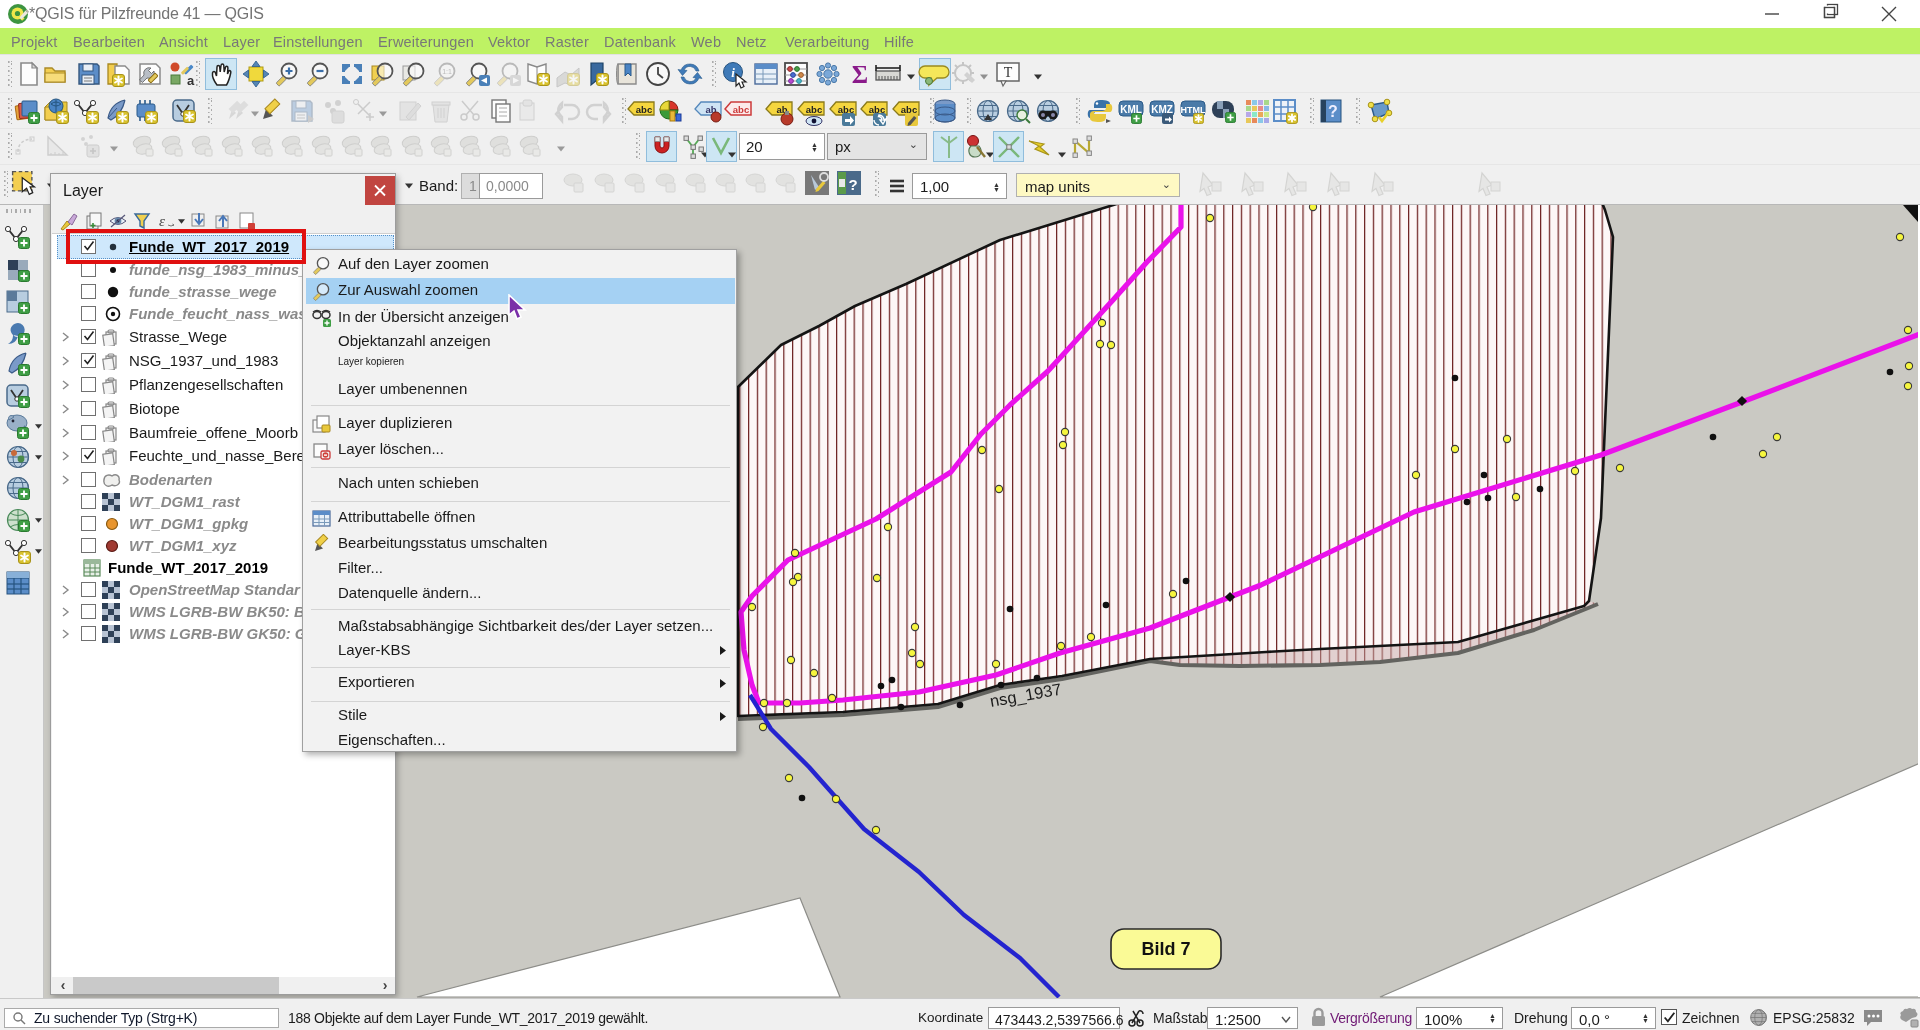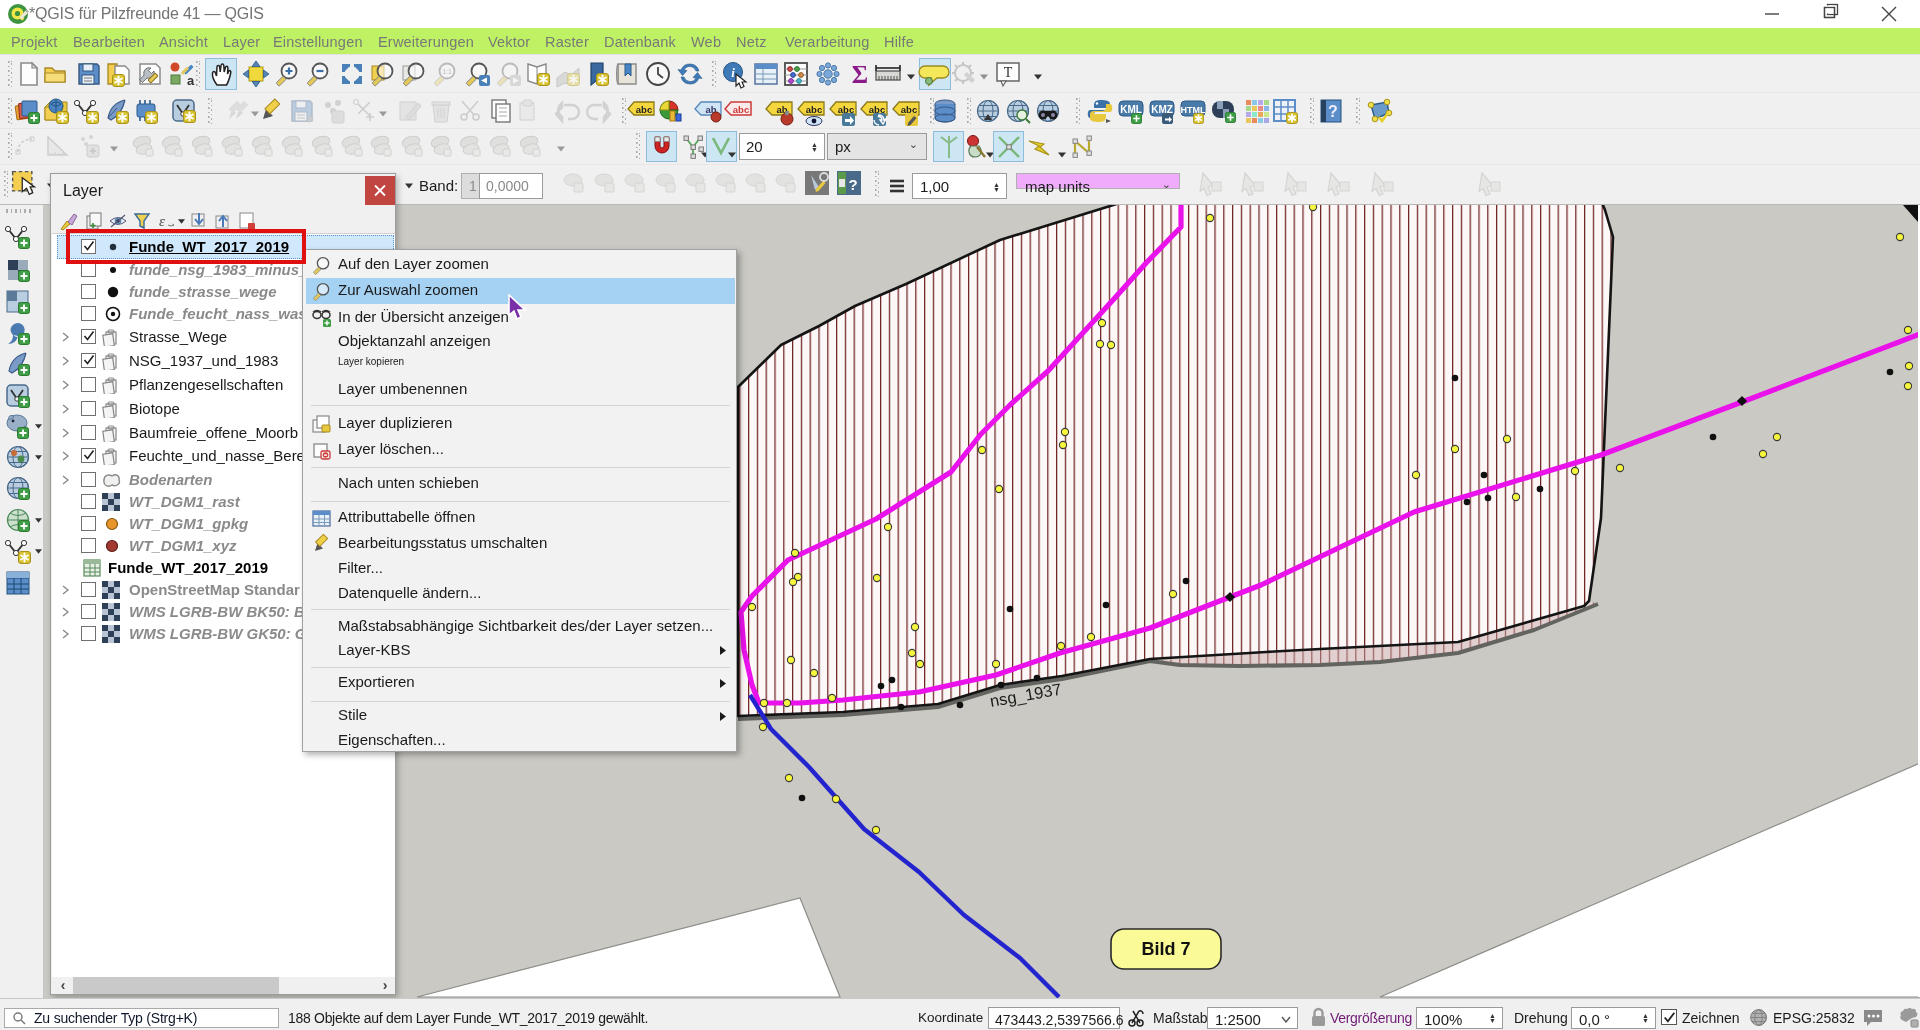--- a/index.html
+++ b/index.html
@@ -846,21 +846,21 @@
       <g stroke="#333" stroke-width="2.6">
         <line x1="1" y1="4" x2="15" y2="4"></line>
         <line x1="1" y1="9" x2="15" y2="9"></line>
         <line x1="1" y1="14" x2="15" y2="14"></line>
       </g>
     </svg>
 <div class="sbx" style="left:912px;top:118px;width:95px;height:26px">
       <span style="position:absolute;left:7px;top:4px">1,00</span>
       <span class="spin" style="top:2px;height:22px">▲<br>▼</span>
     </div>
-<div class="abs" style="left:1016px;top:118px;width:164px;height:16px;background:#f0abfc;border:1px solid #b0b0b0">
+<div class="abs" style="left:1016px;top:118px;width:164px;height:24px;background:#fef9c3;border:1px solid #b0b0b0">
       <span style="position:absolute;left:8px;top:4px;font-size:15px;color:#1b1b1b">map units</span>
       <span style="position:absolute;right:8px;top:4px;font-size:11px;color:#444">⌄</span>
     </div>
 </div>
 
 <div id="leftdock" class="abs" style="left:0;top:205px;width:44px;height:793px;background:#f0f0f0;border-right:1px solid #c6c6c6">
 <div style="position:absolute;left:6px;top:4px;width:26px;height:4px;background-image:repeating-linear-gradient(to right,#ababab 0 1.6px,transparent 1.6px 4.6px)"></div>
 <svg class="ic" style="left:4px;top:18px" viewBox="0 0 28 28">
       <path d="M4 6 L12 16 L20 6" fill="none" stroke="#333" stroke-width="2"></path>
       <circle cx="4" cy="6" r="2.6" fill="#fff" stroke="#333"></circle>
@@ -1227,21 +1227,21 @@
       </svg>
 <div class="cb" style="left:29px;top:348px"></div>
 <svg class="abs" style="left:50px;top:347px" width="18" height="18" viewBox="0 0 18 18">
         <rect width="18" height="18" fill="#b9c4d4"></rect>
         <rect x="0" y="0" width="6" height="6" fill="#2e4057"></rect>
         <rect x="12" y="0" width="6" height="6" fill="#2e4057"></rect>
         <rect x="6" y="6" width="6" height="6" fill="#2e4057"></rect>
         <rect x="0" y="12" width="6" height="6" fill="#2e4057"></rect>
         <rect x="12" y="12" width="6" height="6" fill="#2e4057"></rect>
       </svg>
-<span class="tree" style="left:77px;top:347px;font-weight:bold;color:#8a8a8a">OpenStreetMap Standar</span>
+<span class="tree" style="left:77px;top:347px;font-weight:bold;font-style:italic;color:#8a8a8a">OpenStreetMap Standar</span>
 <svg class="abs" style="left:8px;top:373px" width="10" height="10" viewBox="0 0 10 10">
         <path d="M3 1 L8 5 L3 9" fill="none" stroke="#8a8a8a" stroke-width="1.4"></path>
       </svg>
 <div class="cb" style="left:29px;top:370px"></div>
 <svg class="abs" style="left:50px;top:369px" width="18" height="18" viewBox="0 0 18 18">
         <rect width="18" height="18" fill="#b9c4d4"></rect>
         <rect x="0" y="0" width="6" height="6" fill="#2e4057"></rect>
         <rect x="12" y="0" width="6" height="6" fill="#2e4057"></rect>
         <rect x="6" y="6" width="6" height="6" fill="#2e4057"></rect>
         <rect x="0" y="12" width="6" height="6" fill="#2e4057"></rect>

